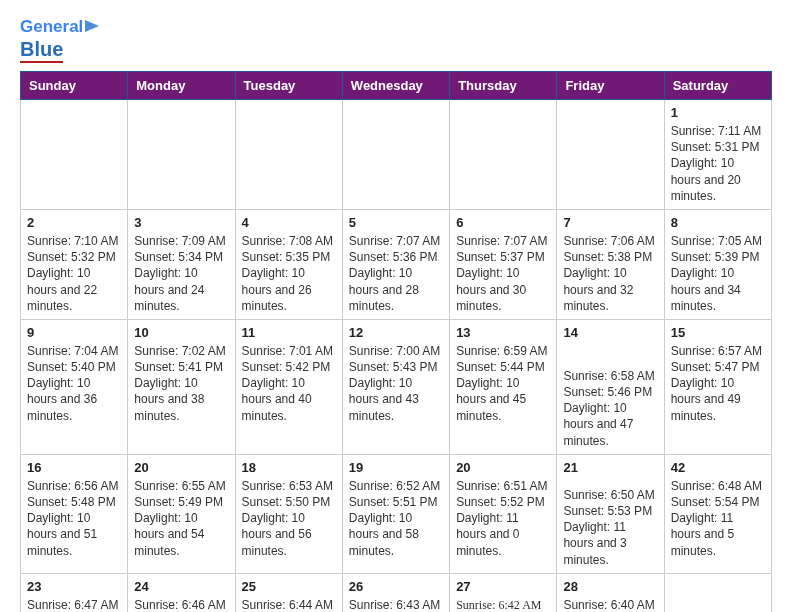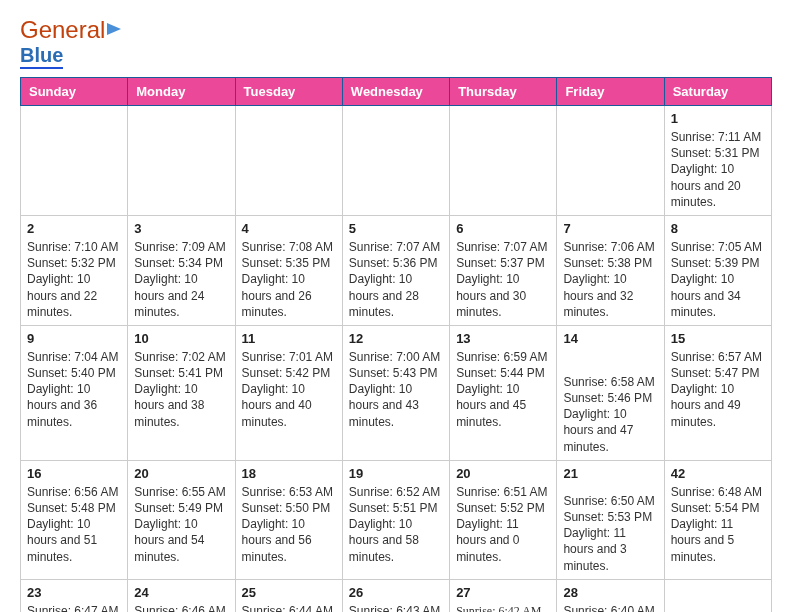--- a/index.html
+++ b/index.html
@@ -24,29 +24,29 @@
     .logo {
       display: flex;
       flex-direction: column;
       align-items: flex-start;
     }
     .logo-text {
       display: flex;
       align-items: center;
     }
     .logo-general {
-      font-size: 24px;
-      font-weight: normal;
-      color: #c2410c;
+      font-size: 17px;
+      font-weight: bold;
+      color: #3b82f6;
     }
     .logo-blue-line {
       color: #2a6db5;
       font-size: 20px;
       font-weight: bold;
-      border-bottom: 2px solid #1d4ed8;
+      border-bottom: 2px solid #b91c1c;
       width: 100%;
       text-align: left;
       padding-bottom: 1px;
     }
     .title-area {
       text-align: right;
     }
     .month-title {
       font-size: 32px;
       font-weight: bold;
@@ -55,21 +55,21 @@
     .subtitle {
       font-size: 14px;
       color: #555;
     }
     .calendar {
       width: 100%;
       border-collapse: collapse;
       border: 1px solid #ccc;
     }
     .calendar th {
-      background-color: #ec4899;
+      background-color: #701a75;
       color: #fff;
       font-size: 13px;
       font-weight: bold;
       padding: 6px 8px;
       text-align: left;
       border: 1px solid #1a5a9a;
     }
     .calendar td {
       vertical-align: top;
       border: 1px solid #ccc;

